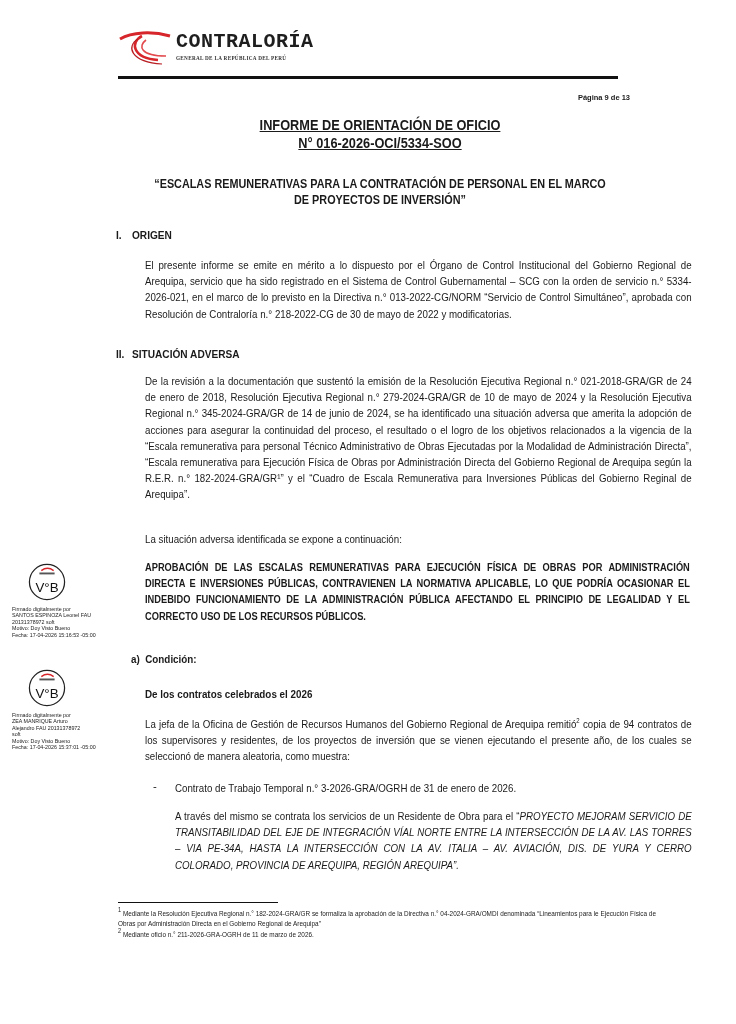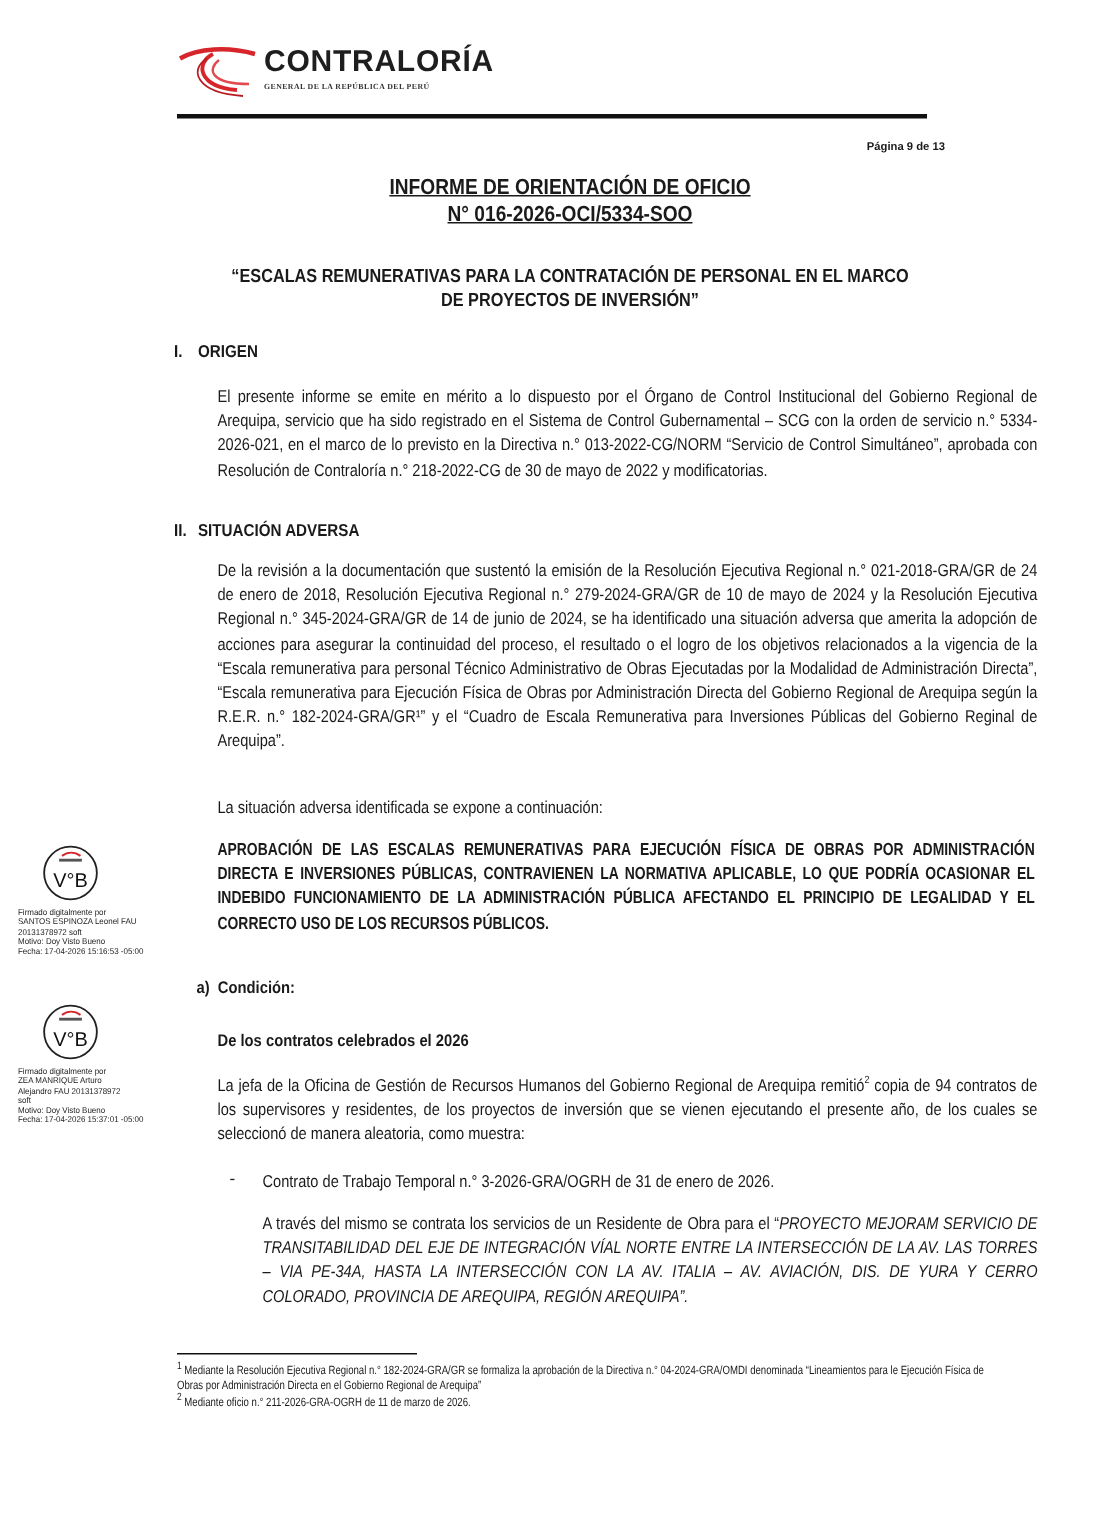--- a/index.html
+++ b/index.html
@@ -3,21 +3,21 @@
 <meta charset="utf-8">
 <style>
   html, body { margin: 0; padding: 0; background: #ffffff; }
   body { width: 736px; height: 1024px; position: relative; overflow: hidden;
          font-family: "Liberation Sans", sans-serif; color: #1a1a1a; }
   .page { position: absolute; left: 0; top: 0; width: 736px; height: 1024px; }
 
   
   .logo { position: absolute; left: 118px; top: 28px; width: 240px; height: 40px; }
   .logo svg { position: absolute; left: 0; top: 2px; }
-  .logo-name { position: absolute; left: 58px; top: 2px; font-family: Liberation Sans, sans-serif;
+  .logo-name { position: absolute; left: 58px; top: 2px; font-family: Liberation Mono, monospace;
                font-weight: bold; font-size: 20px; letter-spacing: 0.5px; color: #1e1e1e; }
   .logo-sub { position: absolute; left: 58px; top: 27px; font-family: "Liberation Serif", serif;
               font-weight: bold; font-size: 5.2px; letter-spacing: 0.3px; color: #333; }
   .header-rule { position: absolute; left: 118px; top: 76px; width: 500px; height: 3px; background: #111; }
 
   .page-num { position: absolute; right: 106px; top: 93px; font-size: 7.5px; font-weight: bold;
               font-family: "Liberation Sans Narrow", "Liberation Sans", sans-serif; }
 
   
   .title { position: absolute; left: 100px; width: 560px; text-align: center; font-weight: bold;

